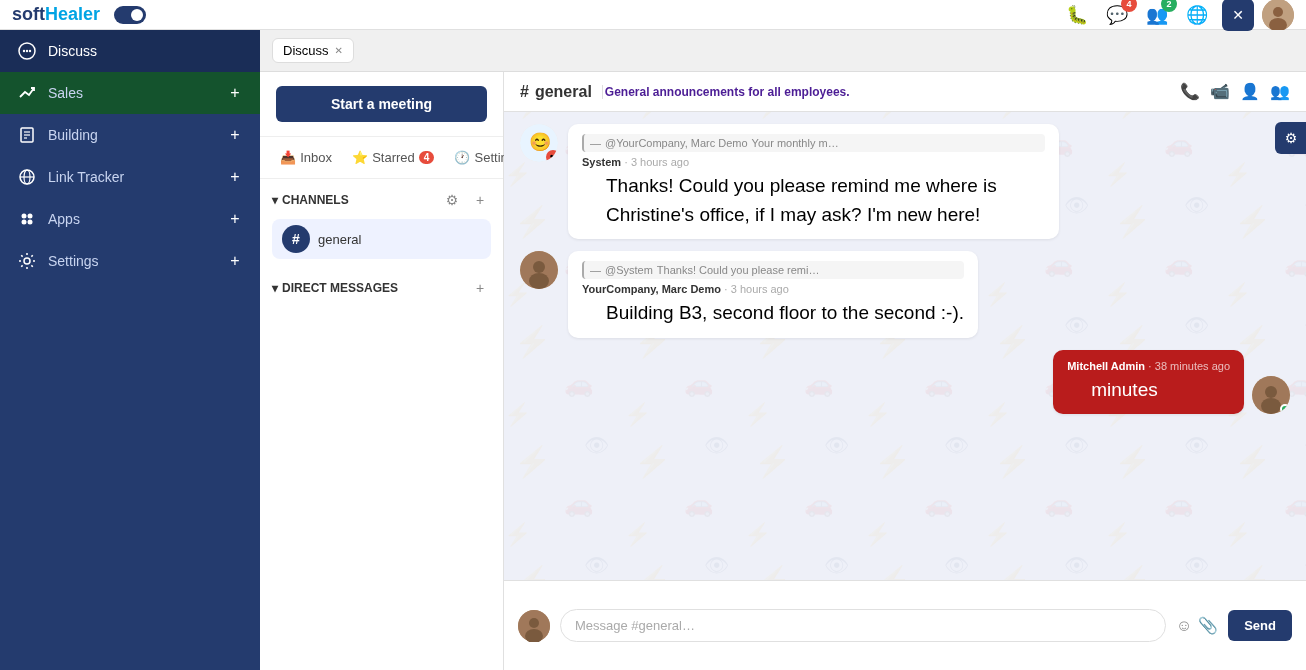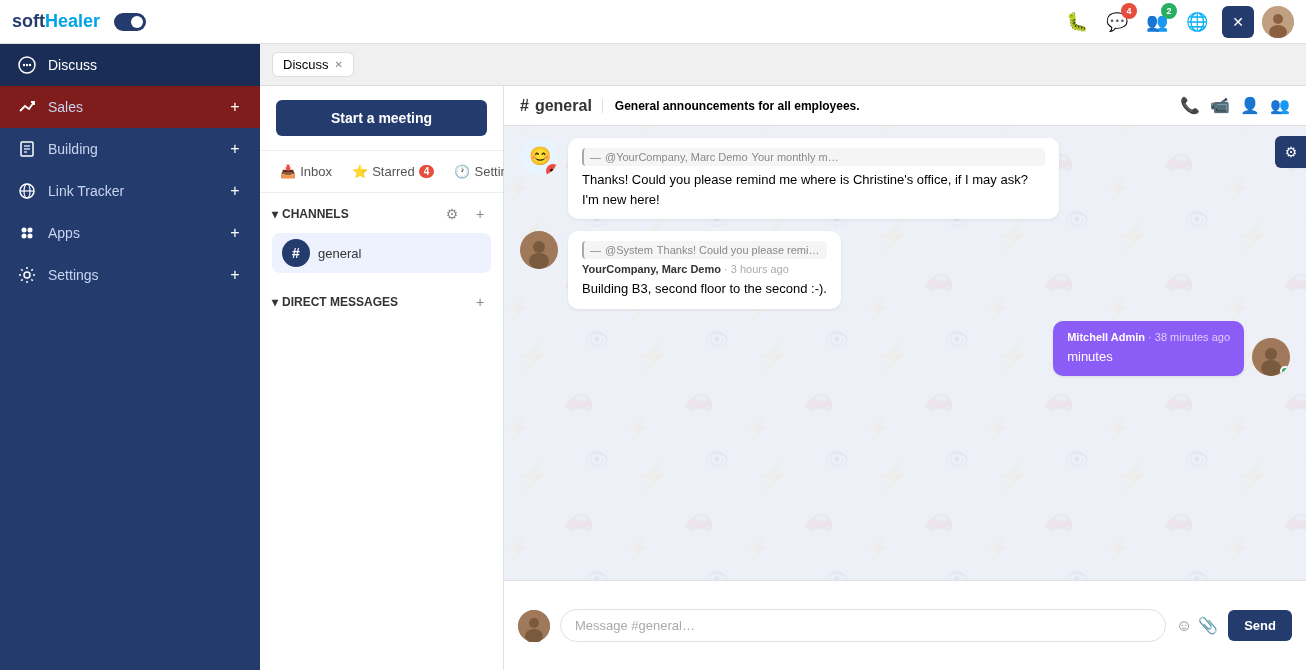--- a/index.html
+++ b/index.html
@@ -1,19 +1,19 @@
 <!DOCTYPE html>
 <html><head>
   <meta charset="utf-8">
   <style>
     * { box-sizing: border-box; margin: 0; padding: 0; }
     body { font-family: -apple-system, BlinkMacSystemFont, 'Segoe UI', sans-serif; font-size: 13px; background: #f0f0f0; display: flex; flex-direction: column; height: 670px; overflow: hidden; }
 
     
-    .topbar { height: 44px; background: #fff; display: flex; align-items: center; justify-content: space-between; padding: 0 12px; border-bottom: 1px solid #e0e0e0; flex-shrink: 0; }
+    .topbar { height: 30px; background: #fff; display: flex; align-items: center; justify-content: space-between; padding: 0 12px; border-bottom: 1px solid #e0e0e0; flex-shrink: 0; }
     .topbar-left { display: flex; align-items: center; }
     .logo { font-size: 18px; font-weight: bold; color: #243b6e; }
     .logo span { color: #00a4e4; }
     .toggle-btn { width: 32px; height: 18px; background: #243b6e; border-radius: 9px; margin-left: 14px; position: relative; cursor: pointer; }
     .toggle-btn::after { content: ''; position: absolute; right: 3px; top: 3px; width: 12px; height: 12px; background: white; border-radius: 50%; }
     .topbar-right { display: flex; align-items: center; gap: 8px; }
     .topbar-icon { width: 32px; height: 32px; border-radius: 6px; display: flex; align-items: center; justify-content: center; cursor: pointer; color: #555; font-size: 16px; position: relative; }
     .topbar-icon.active { background: #243b6e; color: #fff; }
     .badge { position: absolute; top: -3px; right: -3px; background: #e74c3c; color: #fff; border-radius: 50%; width: 16px; height: 16px; font-size: 9px; display: flex; align-items: center; justify-content: center; font-weight: bold; }
     .badge.green { background: #27ae60; }
@@ -58,38 +58,38 @@
     .channel-icon { width: 28px; height: 28px; background: #243b6e; color: #fff; border-radius: 50%; display: flex; align-items: center; justify-content: center; font-size: 14px; font-weight: bold; }
     .channel-name { font-size: 13px; color: #333; }
     .direct-section { padding: 8px 12px; }
 
     
     .chat-panel { flex: 1; display: flex; flex-direction: column; overflow: hidden; background: #eef0f8; position: relative; }
     .chat-bg { position: absolute; inset: 0; opacity: 0.05; pointer-events: none; overflow: hidden; }
     .chat-header { background: #fff; padding: 10px 16px; display: flex; align-items: center; justify-content: space-between; border-bottom: 1px solid #e0e0e0; flex-shrink: 0; position: relative; z-index: 2; }
     .chat-header-left { display: flex; align-items: center; gap: 8px; }
     .chat-channel-name { font-size: 16px; font-weight: 600; color: #333; display: flex; align-items: center; gap: 6px; }
-    .chat-channel-desc { font-size: 12px; color: #000000; border-left: 1px solid #ddd; padding-left: 12px; margin-left: 4px; text-align: right; }
+    .chat-channel-desc { font-size: 12px; color: #4c1d95; border-left: 1px solid #ddd; padding-left: 2px; margin-left: 4px; text-align: right; }
     .chat-header-right { display: flex; align-items: center; gap: 10px; }
     .chat-header-icon { color: #555; cursor: pointer; font-size: 16px; }
     .settings-fab { position: absolute; right: -1px; top: 50px; width: 32px; height: 32px; background: #243b6e; color: #fff; display: flex; align-items: center; justify-content: center; border-radius: 6px 0 0 6px; cursor: pointer; font-size: 14px; z-index: 3; }
 
     
     .messages { flex: 1; overflow-y: auto; padding: 12px 16px; display: flex; flex-direction: column; gap: 12px; position: relative; z-index: 1; }
     .msg-group { display: flex; align-items: flex-start; gap: 10px; max-width: 70%; }
     .msg-avatar { width: 38px; height: 38px; border-radius: 50%; flex-shrink: 0; overflow: hidden; background: #c0a080; display: flex; align-items: center; justify-content: center; position: relative; }
     .msg-avatar.bot { background: #eee; }
     .msg-bubble { background: #fff; border-radius: 10px; padding: 10px 14px; box-shadow: 0 1px 3px rgba(0,0,0,0.08); }
-    .msg-bubble.sent-bubble { background: #8b5cf6; color: #fff; }
+    .msg-bubble.sent-bubble { background: #b91c1c; color: #fff; }
     .msg-meta { font-size: 11px; color: #aaa; margin-bottom: 4px; }
     .msg-meta.sent { color: rgba(255,255,255,0.7); }
     .msg-meta strong { color: #333; font-weight: 600; }
     .msg-meta.sent strong { color: #fff; }
     .msg-reply { font-size: 11px; color: #888; display: flex; align-items: center; gap: 4px; margin-bottom: 4px; padding: 3px 6px; background: #f5f5f5; border-radius: 4px; border-left: 2px solid #aaa; }
-    .msg-text { font-size: 13px; line-height: 1.5; }
+    .msg-text { font-size: 19px; line-height: 1.5; margin-left: 24px; }
     .msg-single { background: #243b6e; color: #fff; border-radius: 10px; padding: 12px 16px; max-width: 380px; align-self: flex-end; box-shadow: 0 1px 3px rgba(0,0,0,0.15); }
     .msg-single .msg-text { color: #fff; }
 
     
     .chat-input-bar { background: #fff; border-top: 1px solid #e0e0e0; padding: 28px 14px; display: flex; align-items: center; gap: 10px; flex-shrink: 0; position: relative; z-index: 2; }
     .input-avatar { width: 32px; height: 32px; border-radius: 50%; background: #c0a080; flex-shrink: 0; }
     .msg-input { flex: 1; border: 1px solid #e0e0e0; border-radius: 20px; padding: 8px 14px; font-size: 13px; color: #333; outline: none; background: #fff; }
     .msg-input::placeholder { color: #aaa; }
     .input-icons { display: flex; align-items: center; gap: 6px; }
     .input-icon { color: #888; cursor: pointer; font-size: 16px; }
@@ -135,21 +135,21 @@
         <svg width="20" height="20" viewBox="0 0 20 20" fill="white">
             <circle cx="10" cy="10" r="8" fill="none" stroke="white" stroke-width="1.5"></circle>
             <circle cx="7" cy="10" r="1.2" fill="white"></circle>
             <circle cx="10" cy="10" r="1.2" fill="white"></circle>
             <circle cx="13" cy="10" r="1.2" fill="white"></circle>
           </svg>
       </div>
       <span class="item-label">Discuss</span>
     </div>
 
-    <div class="sidebar-item" style="background:#7f1d1d;">
+    <div class="sidebar-item" style="background:#14532d;">
       <div class="item-icon">
         <svg width="20" height="20" viewBox="0 0 20 20" fill="none">
             <polyline points="3,14 8,9 12,12 17,5" stroke="white" stroke-width="1.8" fill="none"></polyline>
             <polyline points="14,5 17,5 17,8" stroke="white" stroke-width="1.8" fill="none"></polyline>
           </svg>
       </div>
       <span class="item-label">Sales</span>
       <div class="add-btn" style="color:white;font-size:16px;">+</div>
     </div>
 
@@ -306,20 +306,24 @@
                   <text x="9" y="24" font-size="18">😊</text>
                 </svg>
               <span style="position:absolute;bottom:-2px;right:-2px;background:#e74c3c;border-radius:50%;width:14px;height:14px;display:flex;align-items:center;justify-content:center;font-size:8px;">❤</span>
             </div>
             <div class="msg-bubble">
               <div class="msg-reply">
                 <span>—</span>
                 <span>@YourCompany, Marc Demo</span>
                 <span>Your monthly m…</span>
               </div>
+              <div class="msg-meta">
+                <strong>System</strong>
+                <span> · 3 hours ago</span>
+              </div>
               <div class="msg-text">Thanks! Could you please remind me where is Christine's office, if I may ask? I'm new here!</div>
             </div>
           </div>
 
           <div class="msg-group">
             <div class="msg-avatar">
               <svg width="38" height="38" viewBox="0 0 38 38">
                   <circle cx="19" cy="19" r="19" fill="#a0785a"></circle>
                   <circle cx="19" cy="16" r="6" fill="#7a5a3e"></circle>
                   <ellipse cx="19" cy="30" rx="10" ry="8" fill="#7a5a3e"></ellipse>

